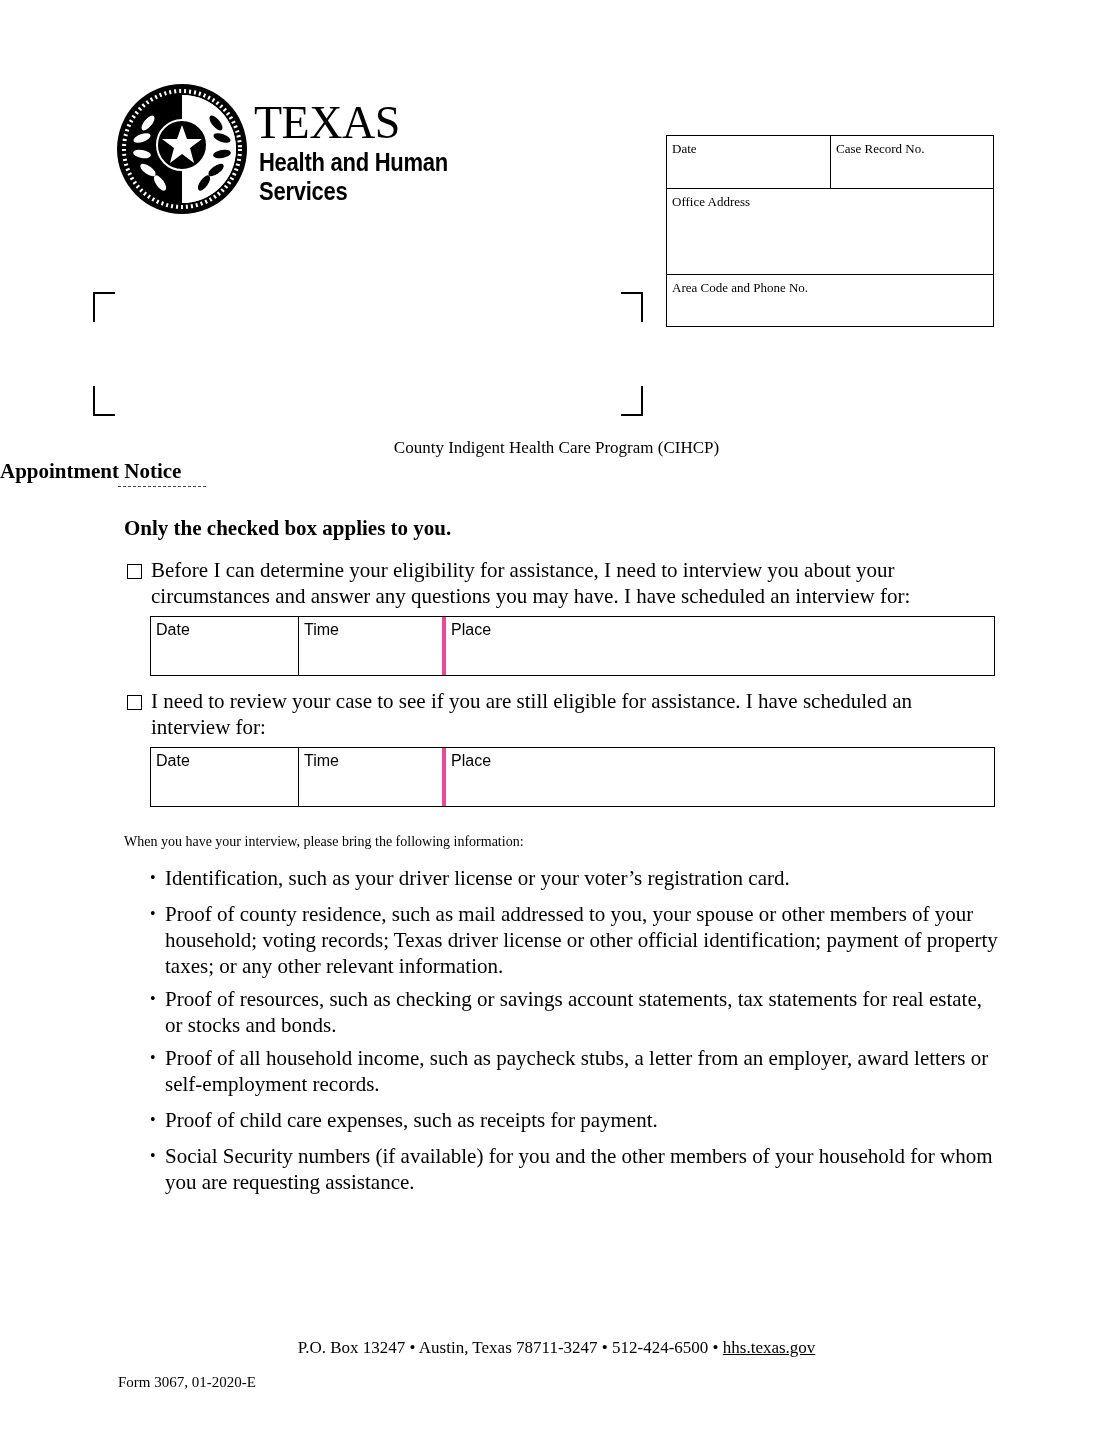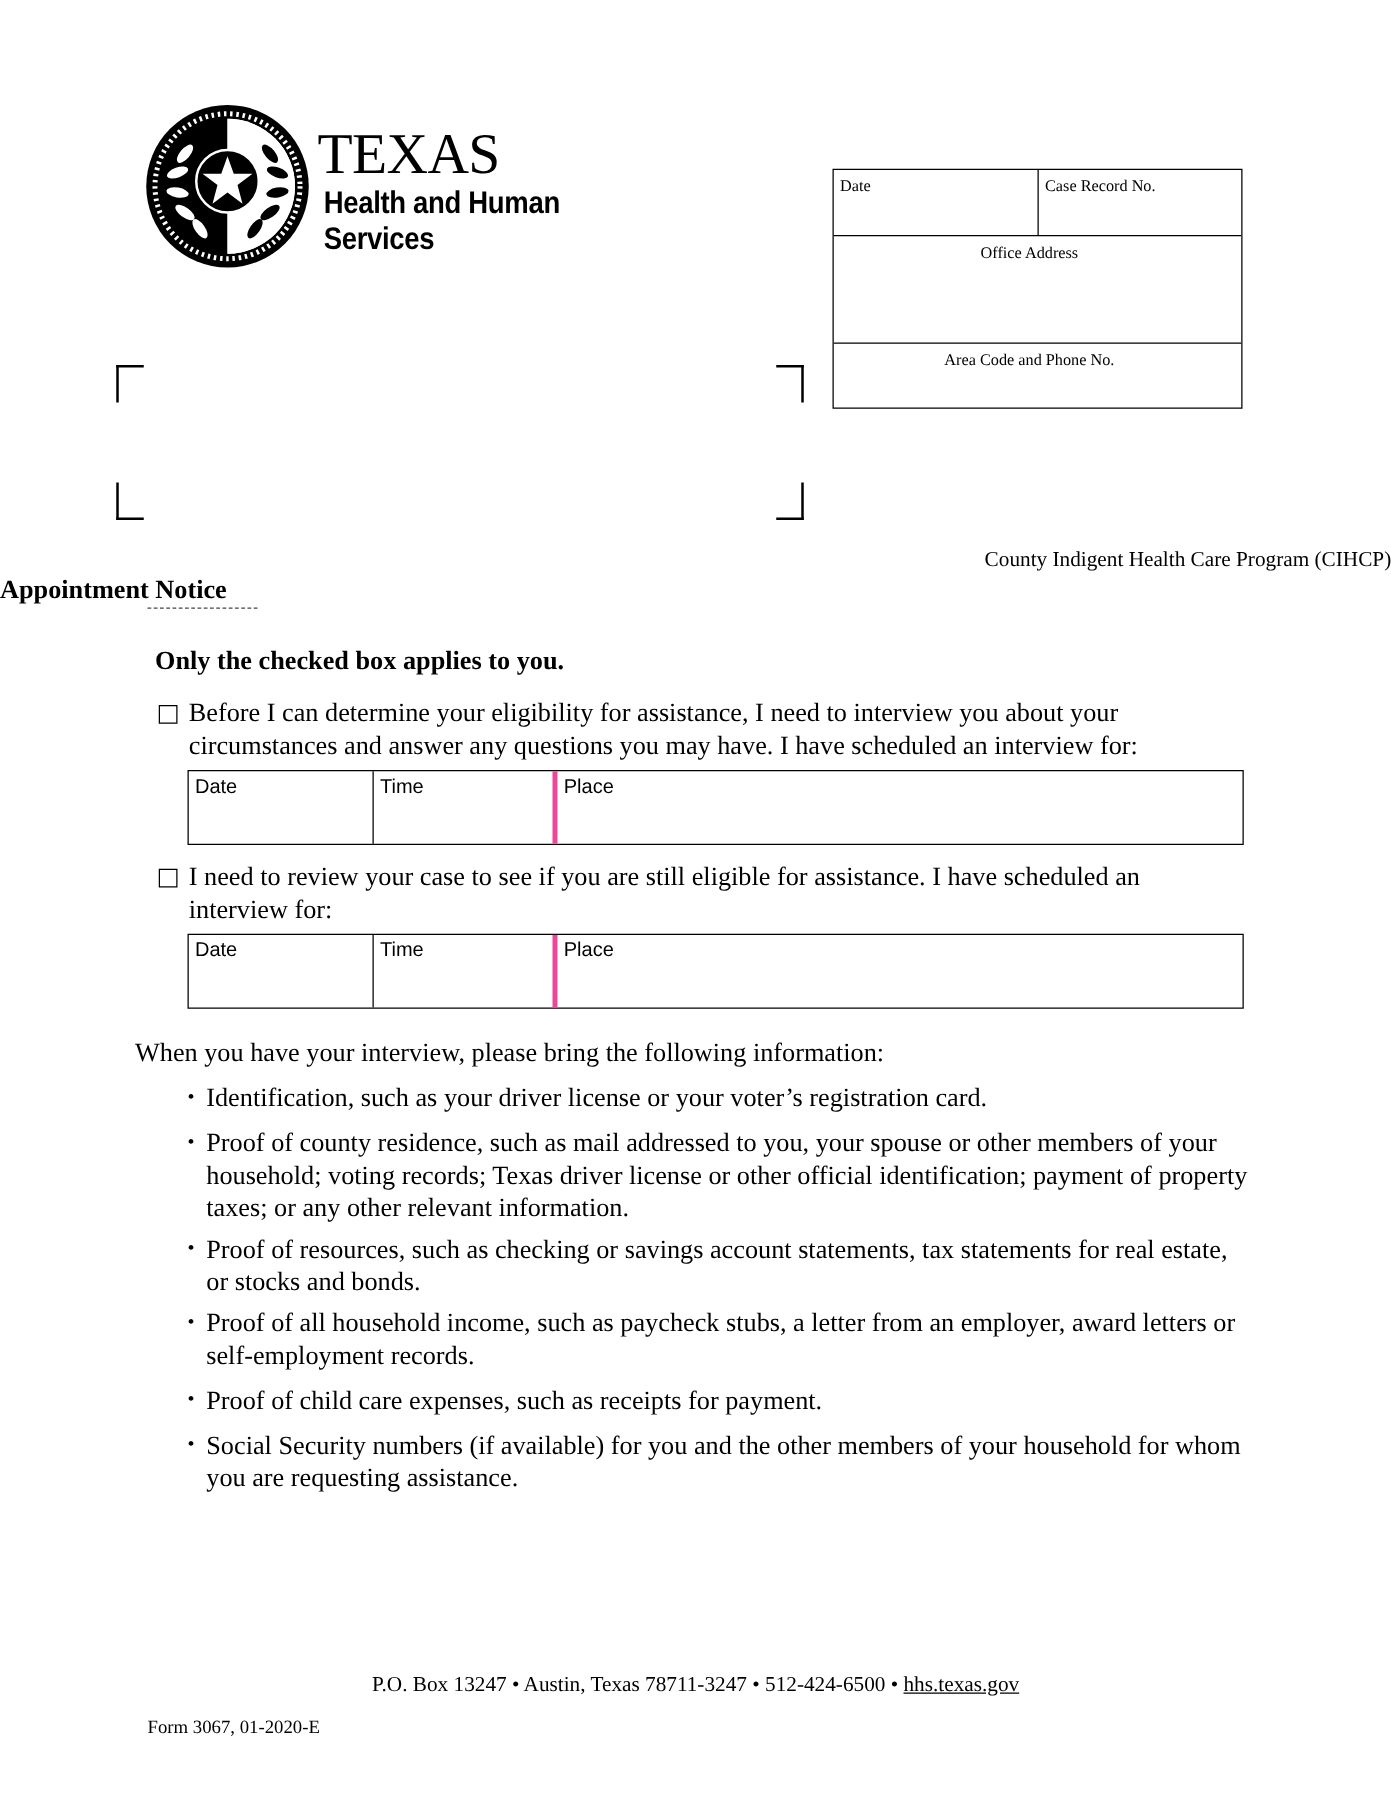--- a/index.html
+++ b/index.html
@@ -18,31 +18,31 @@
   
   .info-box { left: 666px; top: 135px; width: 328px; height: 192px; border: 1px solid #000; box-sizing: border-box; }
   .info-row { position: absolute; left: 0; width: 100%; box-sizing: border-box; }
   .info-row.r1 { top: 0; height: 53px; border-bottom: 1px solid #000; }
   .info-row.r2 { top: 53px; height: 86px; border-bottom: 1px solid #000; }
   .info-row.r3 { top: 139px; height: 52px; }
   .info-cell { position: absolute; top: 0; height: 100%; box-sizing: border-box; padding: 5px 5px;
                font-size: 13px; line-height: 15px; }
   .info-cell.c-date { left: 0; width: 164px; border-right: 1px solid #000; }
   .info-cell.c-case { left: 164px; right: 0; }
-  .info-cell.full { left: 0; right: 13px; text-align: center; }
+  .info-cell.full { left: 0; right: 13px; }
 
   
   .crop { width: 22px; height: 30px; border-color: #000; border-style: solid; box-sizing: border-box; }
   .crop.tl { left: 93px; top: 292px; border-width: 2px 0 0 2px; }
   .crop.tr { left: 621px; top: 292px; border-width: 2px 2px 0 0; }
   .crop.bl { left: 93px; top: 386px; border-width: 0 0 2px 2px; }
   .crop.br { left: 621px; top: 386px; border-width: 0 2px 2px 0; }
 
   
-  .program { left: 0; width: 1113px; top: 438px; text-align: right; font-size: 17px; line-height: 20px; }
+  .program { left: 0; width: 1113px; top: 438px; text-align: center; font-size: 17px; line-height: 20px; }
   .doc-title { left: 0; width: 1113px; top: 459px; text-align: left; font-size: 21px; font-weight: bold; line-height: 24px; }
   .dotted-rule { left: 118px; top: 486px; width: 88px; height: 0; border-top: 1px dashed #444; }
 
   .instr { left: 124px; top: 515px; font-size: 21px; font-weight: bold; line-height: 26px; }
 
   
   .option { left: 124px; width: 880px; font-size: 21px; line-height: 26px; }
   .option .checkbox { position: absolute; left: 3px; top: 7px; width: 15px; height: 15px;
                       border: 1px solid #000; box-sizing: border-box; background: #fff; cursor: pointer; }
   .option .otext { position: absolute; left: 27px; top: 0; width: 840px; }
@@ -53,21 +53,21 @@
   .appt { left: 150px; width: 845px; height: 60px; border: 1px solid #000; box-sizing: border-box; }
   .appt1 { top: 616px; }
   .appt2 { top: 747px; }
   .appt .cell { position: absolute; top: 0; height: 100%; box-sizing: border-box; padding: 4px 5px;
                 font-family: "Liberation Sans", sans-serif; font-size: 16px; line-height: 18px; }
   .appt .c1 { left: 0; width: 148px; border-right: 1px solid #000; }
   .appt .c2 { left: 148px; width: 147px; border-right: 4px solid #ec4899; }
   .appt .c3 { left: 295px; right: 0; }
 
   
-  .bring-intro { left: 108px; top: 829px; font-size: 21px; line-height: 26px; }
+  .bring-intro { left: 124px; top: 829px; font-size: 14px; line-height: 26px; }
   .bullets { left: 150px; top: 865px; width: 850px; margin: 0; padding: 0; list-style: none; }
   .bullets li { position: relative; padding-left: 15px; font-size: 21px; line-height: 26px; }
   .bullets li .dot { position: absolute; left: 0; top: 0; font-size: 16px; }
   .bullets li.b1 { margin-bottom: 10px; }
   .bullets li.b2 { margin-bottom: 7px; }
   .bullets li.b3 { margin-bottom: 7px; }
   .bullets li.b4 { margin-bottom: 10px; }
   .bullets li.b5 { margin-bottom: 10px; }
 
   

